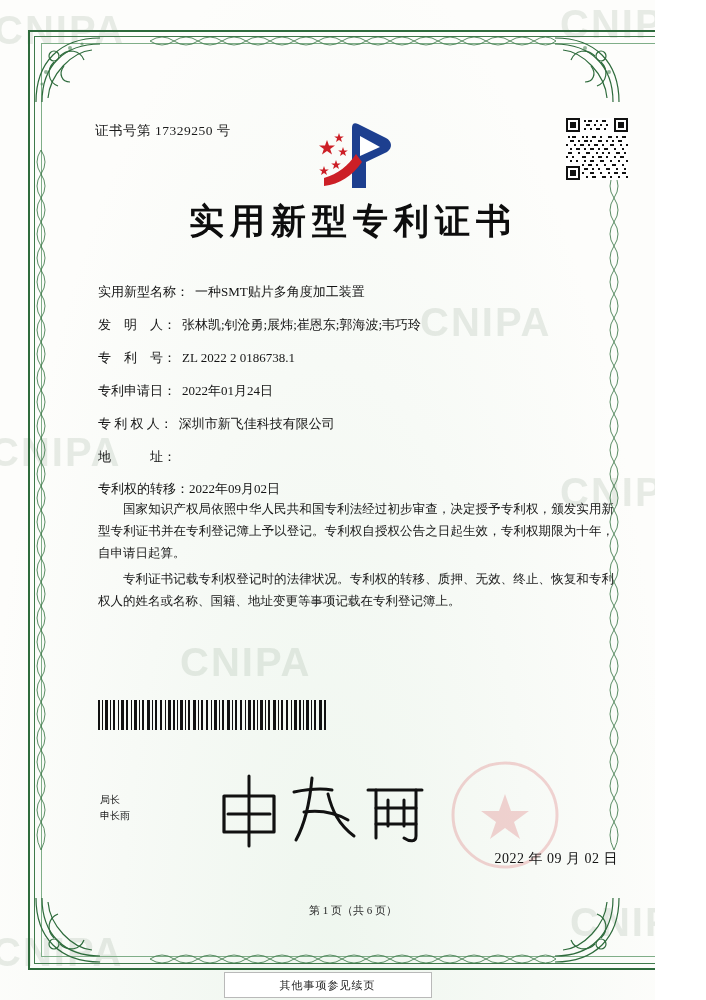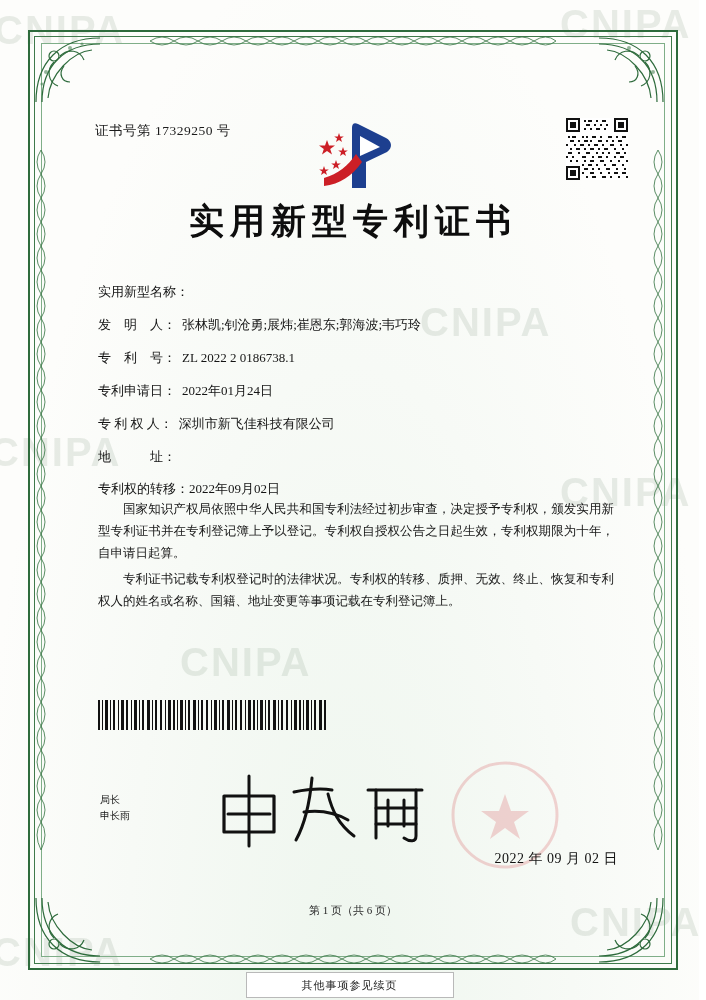--- a/index.html
+++ b/index.html
@@ -18,21 +18,20 @@
   
   #certificate-page {
     position: absolute;
     left: 0; top: 0;
     width: 655px;
     height: 1000px;
     background:
       radial-gradient(ellipse at 50% 100%, #eef6ee 0%, #f7faf6 45%, #fdfdfb 75%),
       linear-gradient(180deg, #fcfdfb 0%, #f6f9f3 70%, #eef5ea 100%);
     overflow: hidden;
-    padding-left: 44px;
   }
 
   
   .wm {
     position: absolute;
     font-family: "Liberation Sans", sans-serif;
     font-weight: bold;
     color: rgba(120, 140, 120, 0.16);
     letter-spacing: 2px;
     user-select: none;
@@ -475,20 +474,21 @@
           <polygon points="30,48 31.2,51.4 34.8,51.4 31.9,53.5 33,57 30,54.9 27,57 28.1,53.5 25.2,51.4 28.8,51.4"></polygon>
         </g>
       </svg>
     </div>
 
     <div class="title">实用新型专利证书</div>
 
     <div class="fields">
       <div class="row">
         <span class="lab">实用新型名称：</span>
+        <span class="val">一种SMT贴片多角度加工装置</span>
       </div>
       <div class="row">
         <span class="lab">发　明　人：</span>
         <span class="val">张林凯;钊沧勇;展炜;崔恩东;郭海波;韦巧玲</span>
       </div>
       <div class="row">
         <span class="lab">专　利　号：</span>
         <span class="val">ZL 2022 2 0186738.1</span>
       </div>
       <div class="row">

